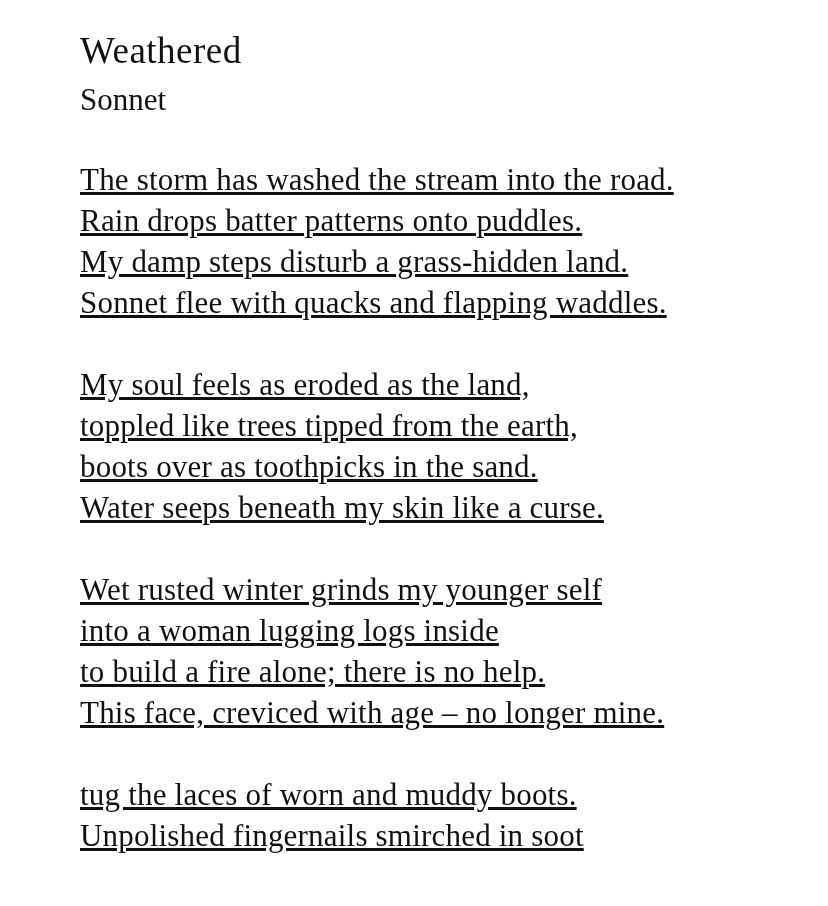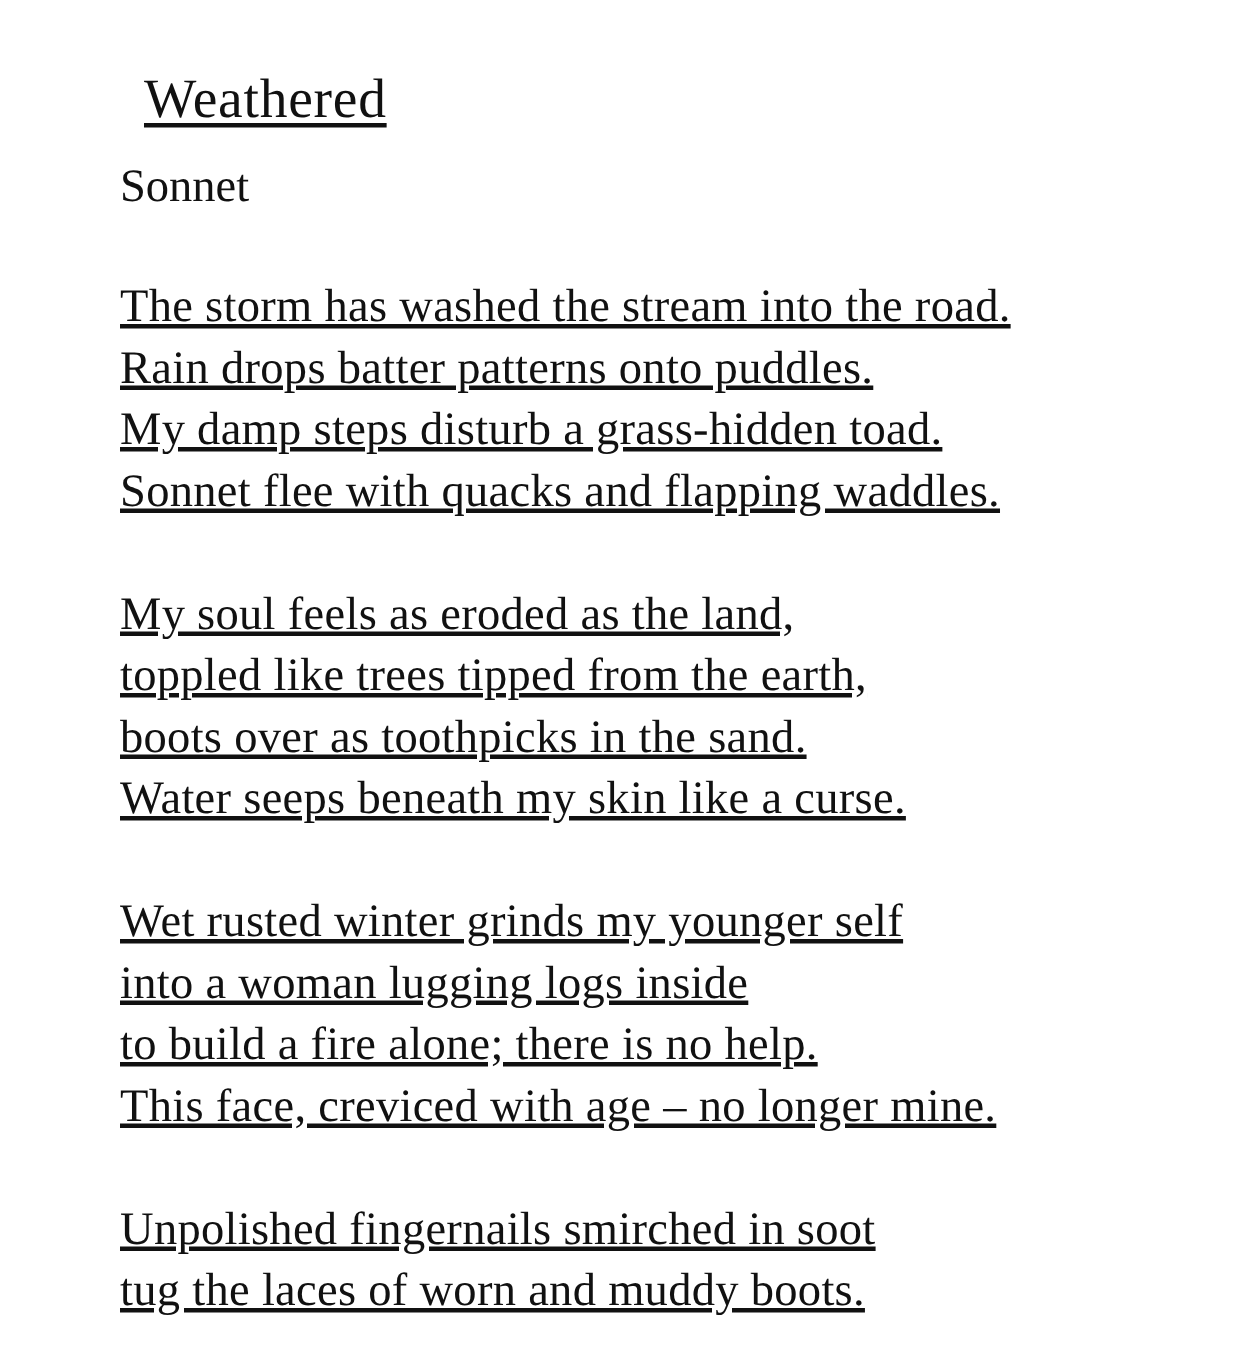--- a/index.html
+++ b/index.html
@@ -17,22 +17,21 @@
   .page {
     box-sizing: border-box;
     width: 828px;
     height: 906px;
     padding: 30px 40px 0 80px;
     background: #ffffff;
   }
   .poem-title {
     font-size: 37px;
     font-weight: 400;
-    margin: 16px;
-    text-decoration: underline;
+    margin: 0;
     text-underline-offset: 4px;
     line-height: 1.15;
     letter-spacing: 0.5px;
   }
   .poem-subtitle {
     font-size: 31px;
     margin-top: 8px;
     line-height: 1.2;
   }
   .stanza {
@@ -49,35 +48,35 @@
 </head>
 <body>
 
 <div class="page">
   <h1 class="poem-title">Weathered</h1>
   <div class="poem-subtitle">Sonnet</div>
 
   <div class="stanza">
     <div class="line">The storm has washed the stream into the road.</div>
     <div class="line">Rain drops batter patterns onto puddles.</div>
-    <div class="line">My damp steps disturb a grass-hidden toad.</div>
+    <div class="line">My damp steps disturb a grass-hidden land.</div>
     <div class="line">Sonnet flee with quacks and flapping waddles.</div>
   </div>
 
   <div class="stanza">
     <div class="line">My soul feels as eroded as the land,</div>
     <div class="line">toppled like trees tipped from the earth,</div>
     <div class="line">boots over as toothpicks in the sand.</div>
     <div class="line">Water seeps beneath my skin like a curse.</div>
   </div>
 
   <div class="stanza">
     <div class="line">Wet rusted winter grinds my younger self</div>
     <div class="line">into a woman lugging logs inside</div>
     <div class="line">to build a fire alone; there is no help.</div>
     <div class="line">This face, creviced with age – no longer mine.</div>
   </div>
 
   <div class="stanza">
+    <div class="line">tug the laces of worn and muddy boots.</div>
     <div class="line">Unpolished fingernails smirched in soot</div>
-    <div class="line">tug the laces of worn and muddy boots.</div>
   </div>
 </div>
 
 </body></html>

